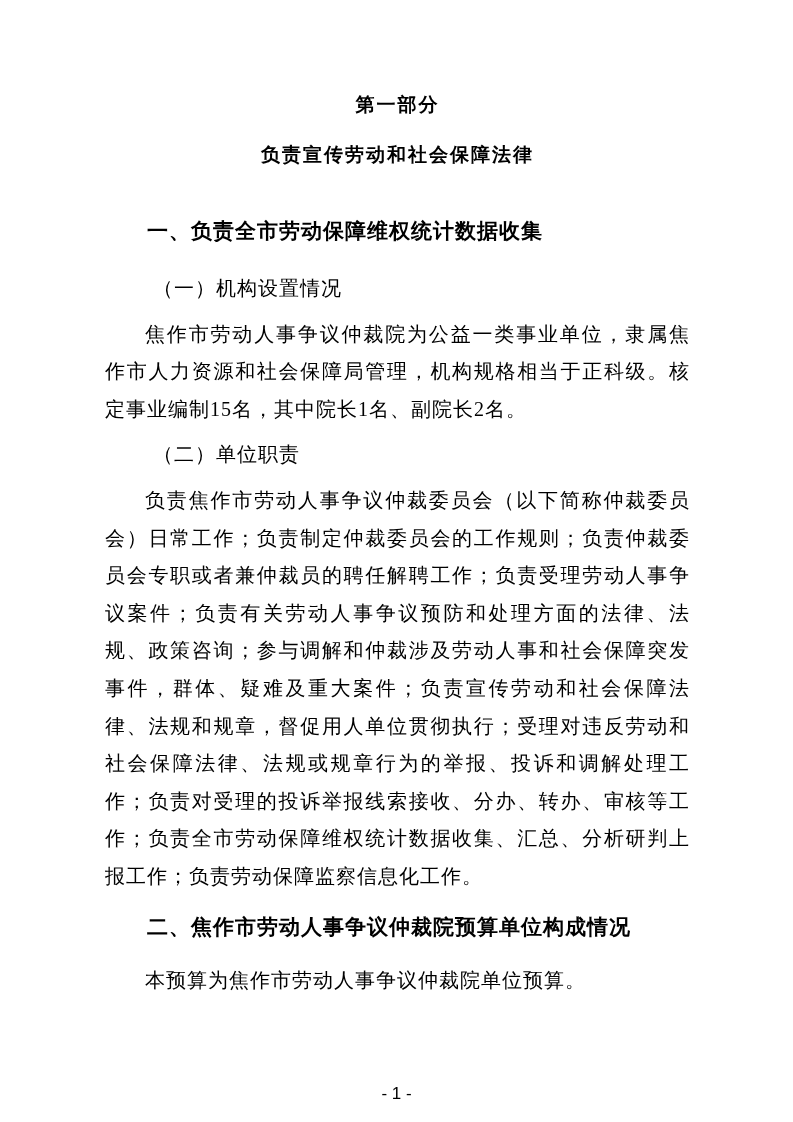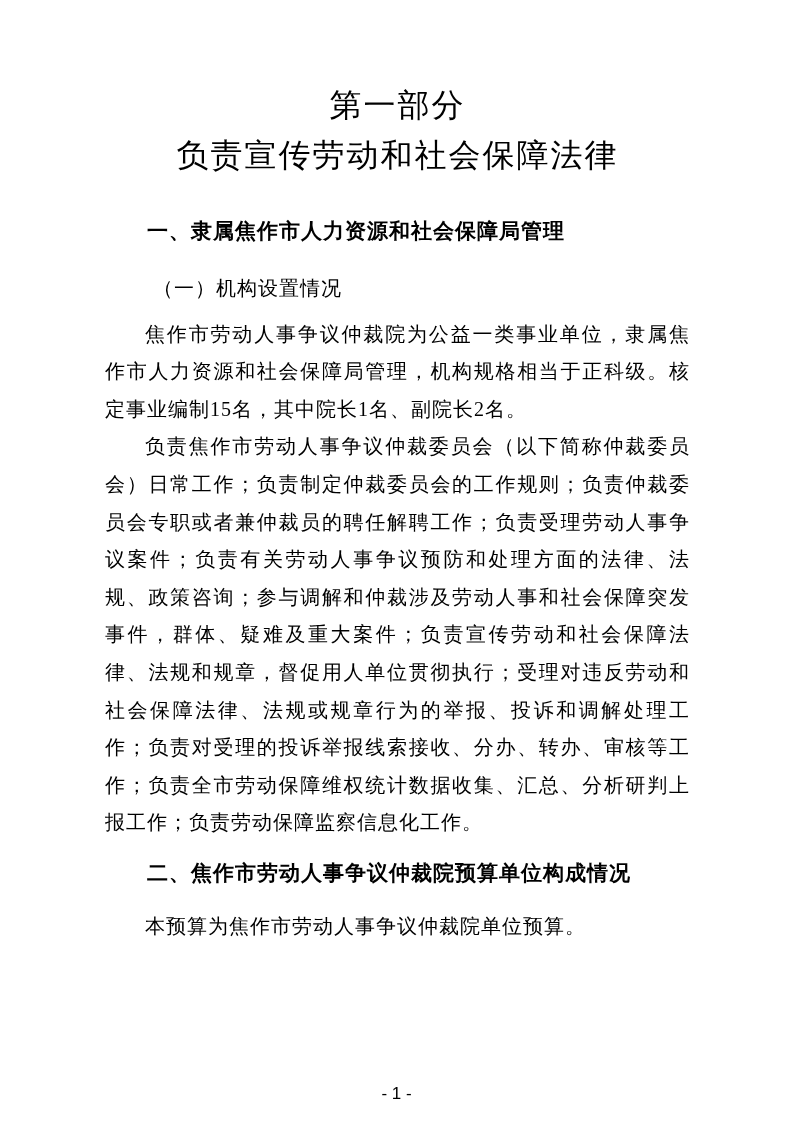--- a/index.html
+++ b/index.html
@@ -16,22 +16,22 @@
     background: #ffffff;
     color: #000000;
     overflow: hidden;
     font-family: "Liberation Serif", serif;
   }
   .content {
     padding: 80px 103px 0 105px;
   }
   .doc-title {
     font-family: "Liberation Sans", sans-serif;
-    font-weight: normal;
-    font-size: 32px;
+    font-weight: bold;
+    font-size: 19px;
     line-height: 50px;
     text-align: center;
     letter-spacing: 2px;
     margin: 0;
   }
   .section-heading {
     font-family: "Liberation Sans", sans-serif;
     font-weight: bold;
     font-size: 21px;
     line-height: 30px;
@@ -73,26 +73,27 @@
 </head>
 <body>
 
 <div class="page">
   <div class="content">
 
     <h1 class="doc-title">第一部分</h1>
 
     <h1 class="doc-title">负责宣传劳动和社会保障法律</h1>
 
-    <h2 class="section-heading">一、隶属焦作市人力资源和社会保障局管理</h2>
+    <h2 class="section-heading">一、负责全市劳动保障维权统计数据收集</h2>
 
     <p class="sub-heading">（一）机构设置情况</p>
 
     <p class="body-para">焦作市劳动人事争议仲裁院为公益一类事业单位，隶属焦作市人力资源和社会保障局管理，机构规格相当于正科级。核定事业编制15名，其中院长1名、副院长2名。</p>
 
+    <p class="sub-heading">（二）单位职责</p>
 
     <p class="body-para">负责焦作市劳动人事争议仲裁委员会（以下简称仲裁委员会）日常工作；负责制定仲裁委员会的工作规则；负责仲裁委员会专职或者兼仲裁员的聘任解聘工作；负责受理劳动人事争议案件；负责有关劳动人事争议预防和处理方面的法律、法规、政策咨询；参与调解和仲裁涉及劳动人事和社会保障突发事件，群体、疑难及重大案件；负责宣传劳动和社会保障法律、法规和规章，督促用人单位贯彻执行；受理对违反劳动和社会保障法律、法规或规章行为的举报、投诉和调解处理工作；负责对受理的投诉举报线索接收、分办、转办、审核等工作；负责全市劳动保障维权统计数据收集、汇总、分析研判上报工作；负责劳动保障监察信息化工作。</p>
 
     <h2 class="section-heading second">二、焦作市劳动人事争议仲裁院预算单位构成情况</h2>
 
     <p class="body-para">本预算为焦作市劳动人事争议仲裁院单位预算。</p>
 
   </div>
 
   <div class="page-footer">- 1 -</div>

